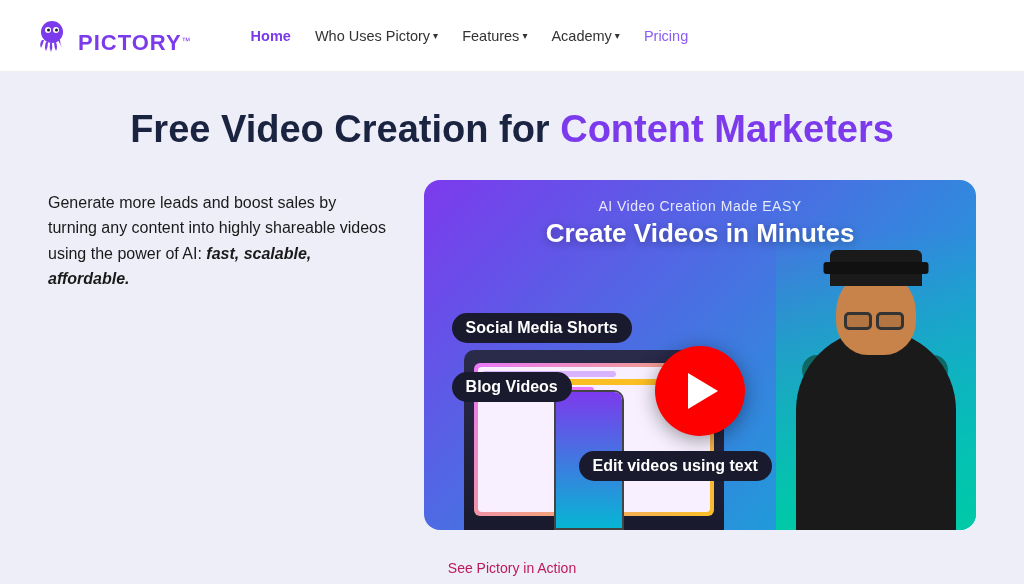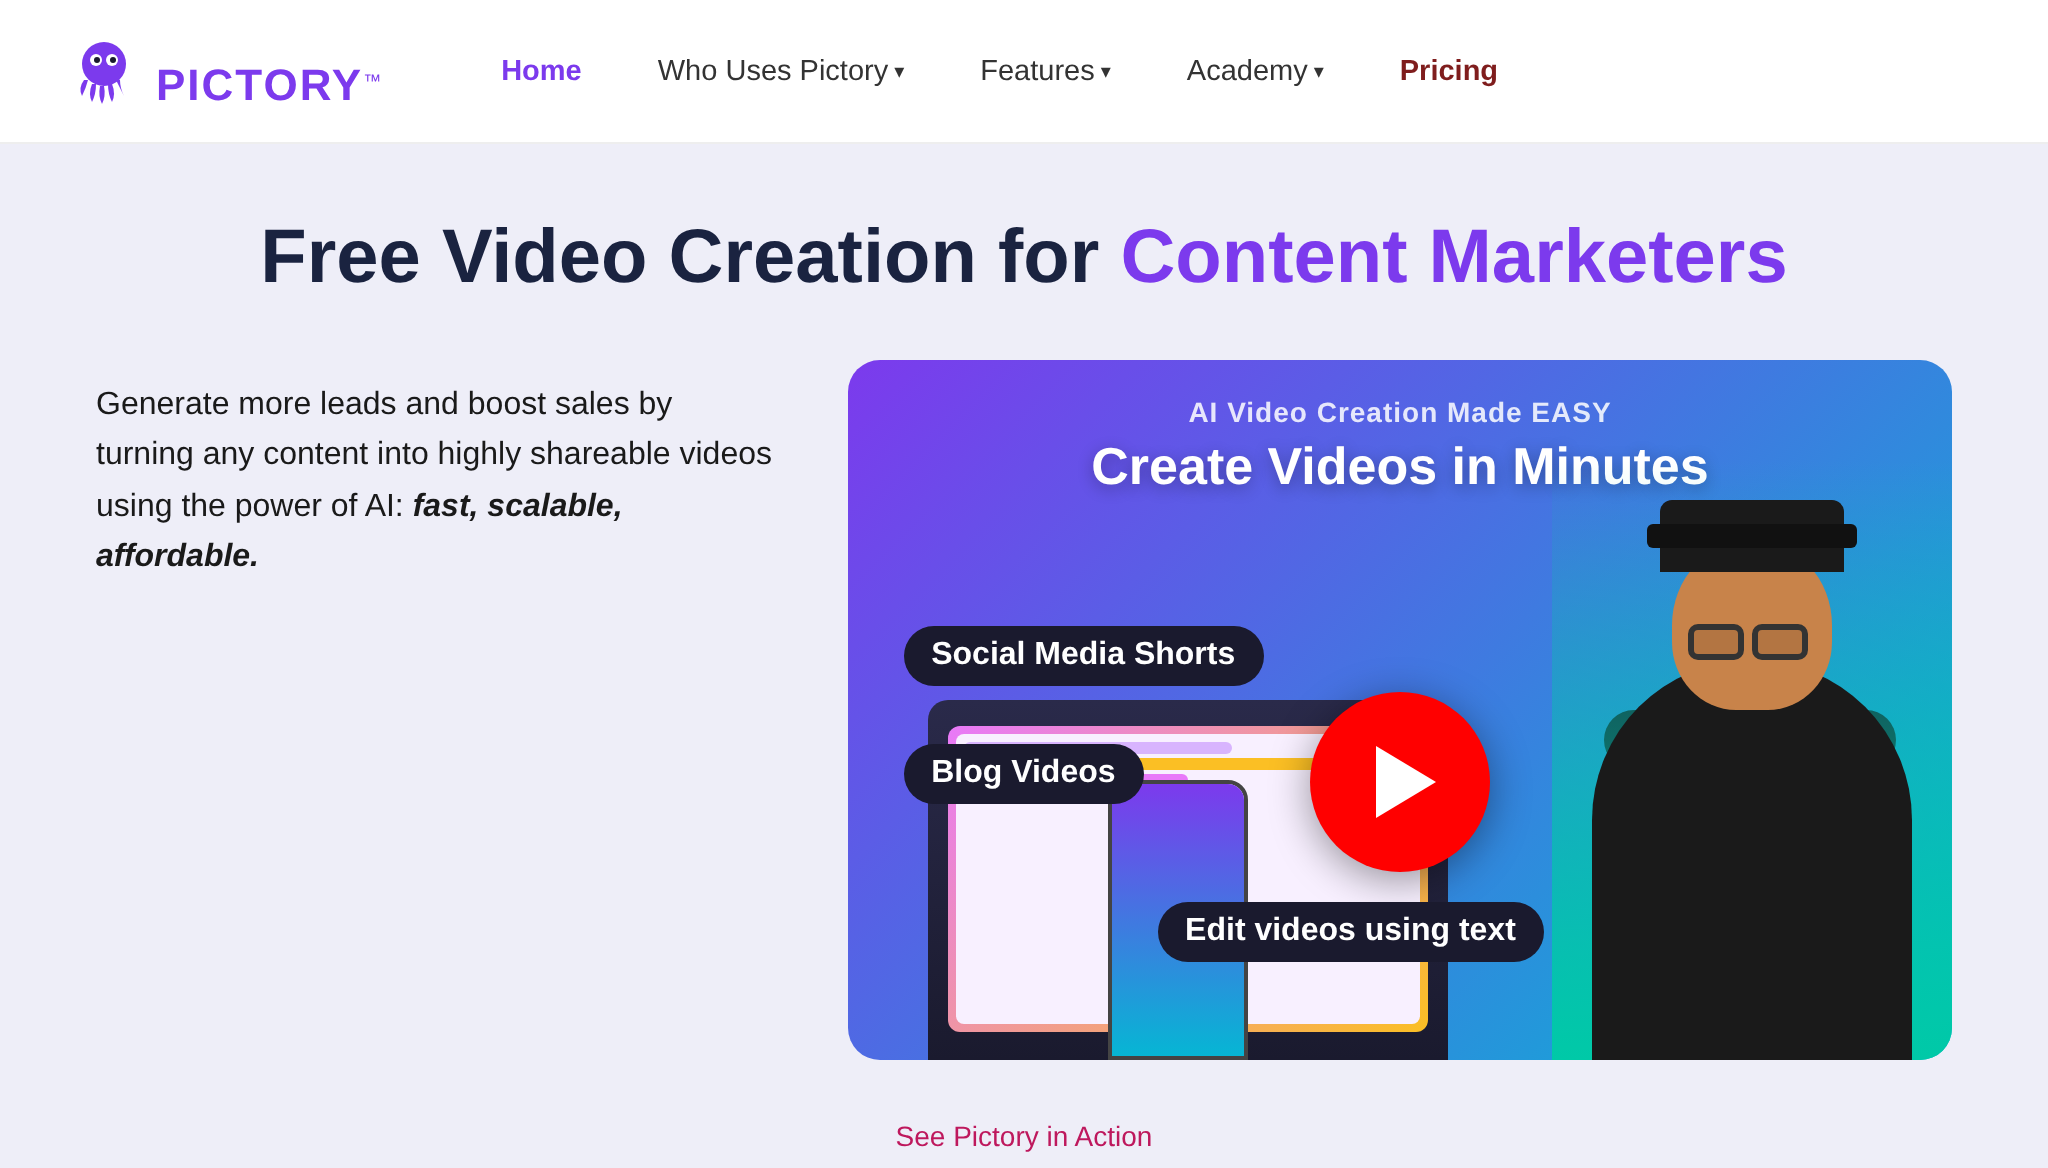--- a/index.html
+++ b/index.html
@@ -28,40 +28,40 @@
       text-decoration: none;
     }
     .logo-icon {
       width: 40px;
       height: 40px;
     }
 
     .nav-links {
       display: flex;
       align-items: center;
-      gap: 14px;
+      gap: 0;
       flex: 1;
     }
     .nav-link {
       display: flex;
       align-items: center;
       gap: 3px;
       padding: 8px 12px;
       font-size: 14.5px;
       color: #333;
       cursor: pointer;
       text-decoration: none;
       white-space: nowrap;
     }
     .nav-link.active { color: #7c3aed; font-weight: 600; }
     .nav-link .chevron {
       font-size: 10px;
       color: #333;
     }
-    .nav-link.pricing { color: #7f1d1d; font-weight: bold; }
+    .nav-link.pricing { color: #8b5cf6; }
 
     .nav-right {
       display: flex;
       align-items: center;
       gap: 16px;
     }
     .login-btn {
       font-size: 14.5px;
       color: #333;
       cursor: pointer;
@@ -160,21 +160,20 @@
     }
 
     .video-top-text {
       position: absolute;
       top: 18px;
       left: 0; right: 0;
       text-align: center;
       color: rgba(255,255,255,0.85);
       font-size: 14px;
       letter-spacing: 0.5px;
-      font-weight: bold;
     }
     .video-main-title {
       position: absolute;
       top: 38px;
       left: 0; right: 0;
       text-align: center;
       color: #fff;
       font-size: 26px;
       font-weight: 900;
       text-shadow: 0 2px 8px rgba(0,0,0,0.3);

